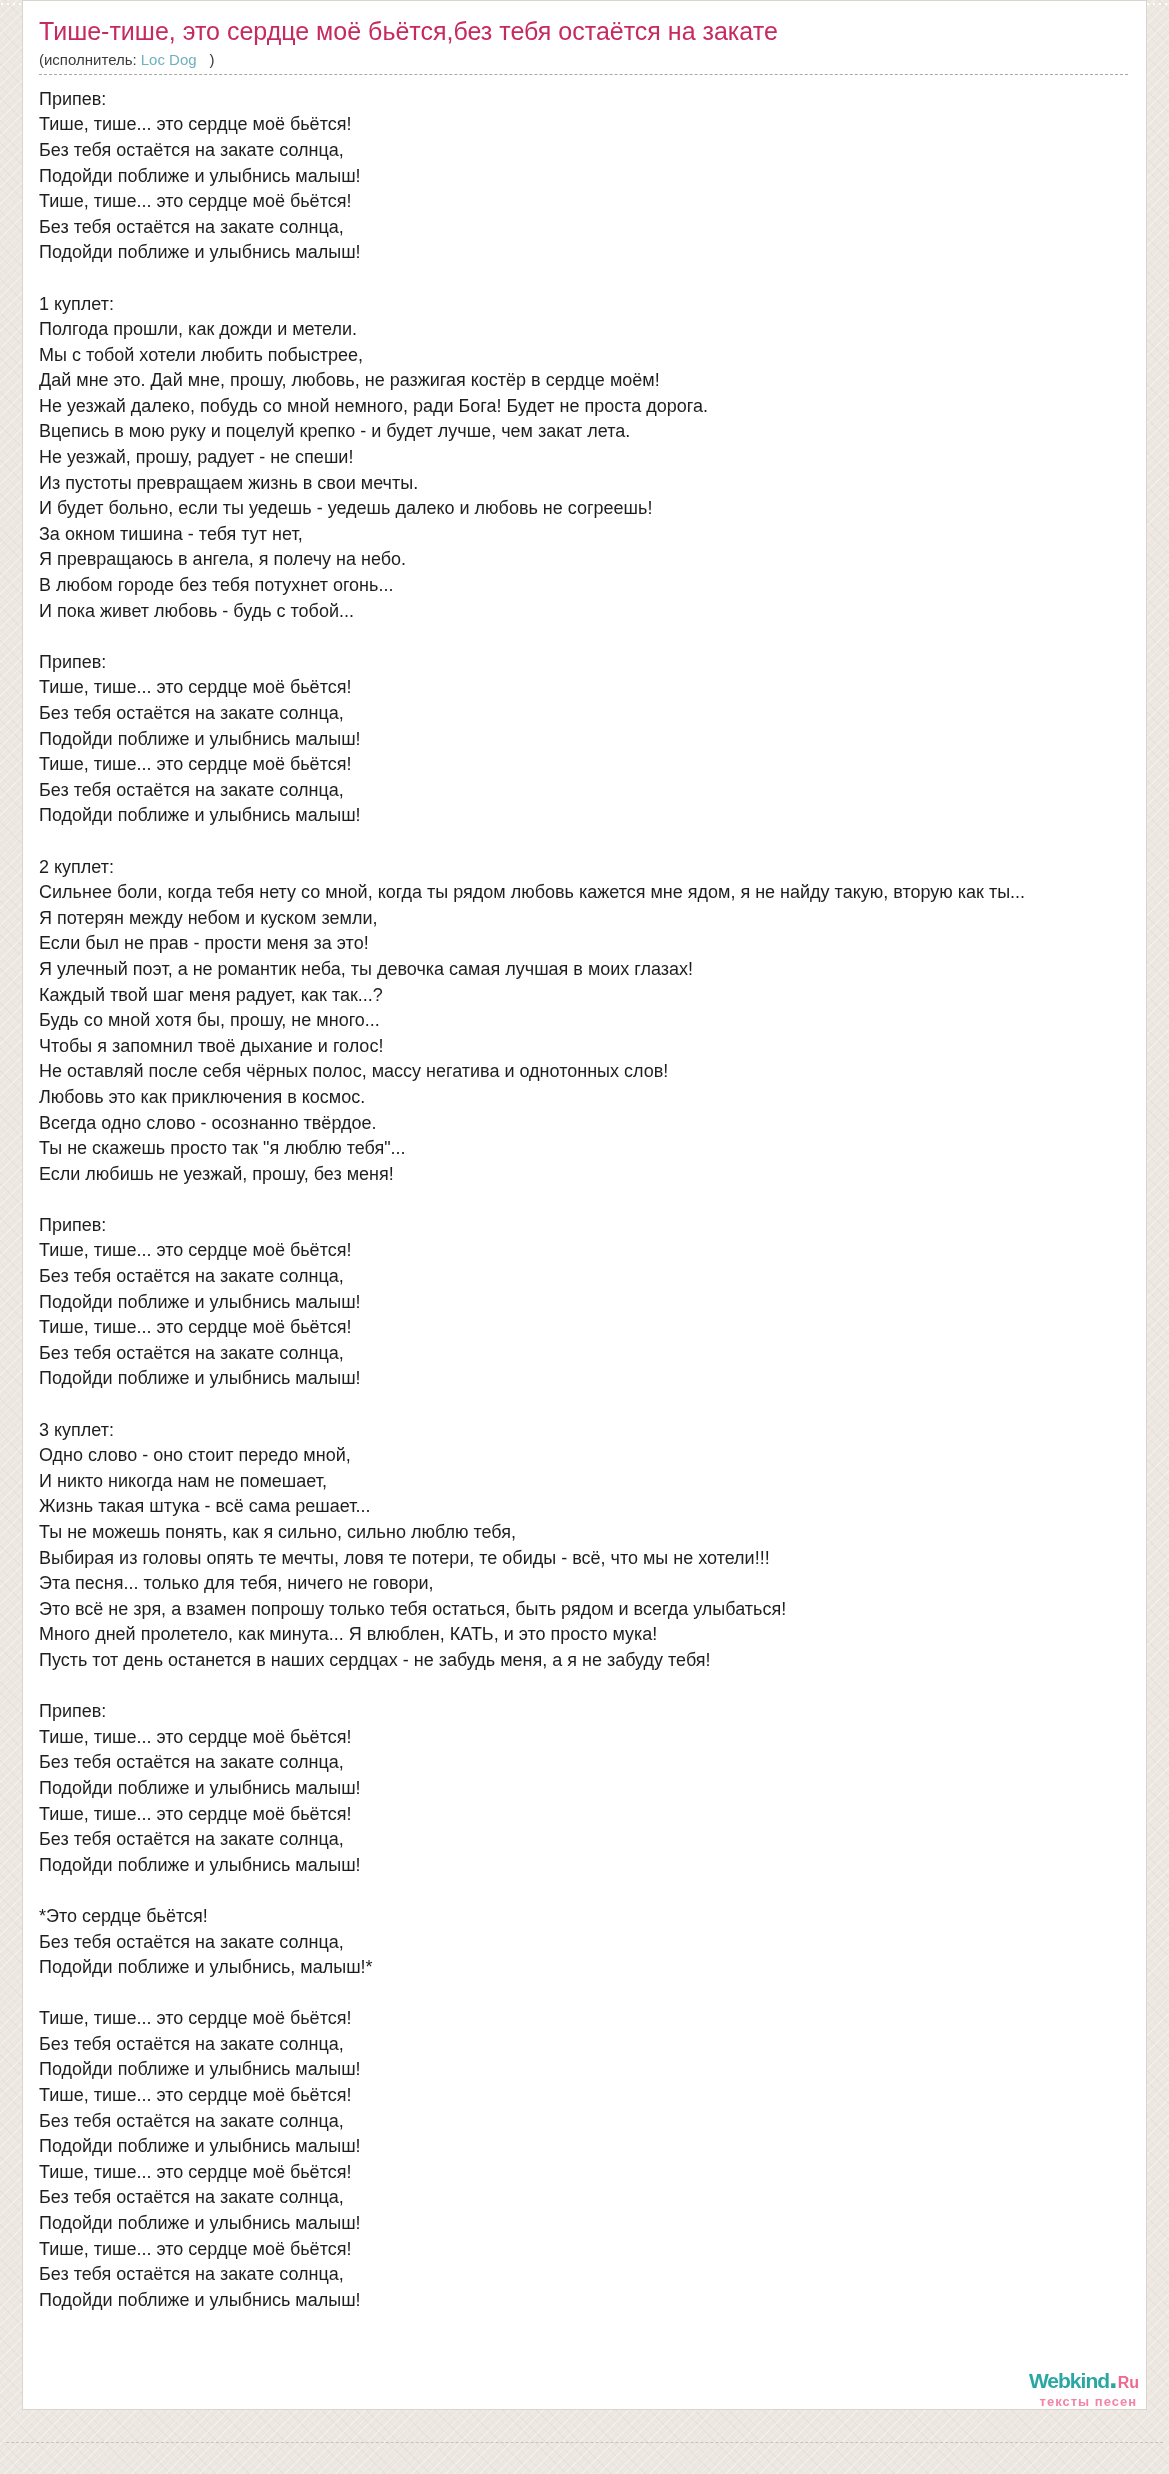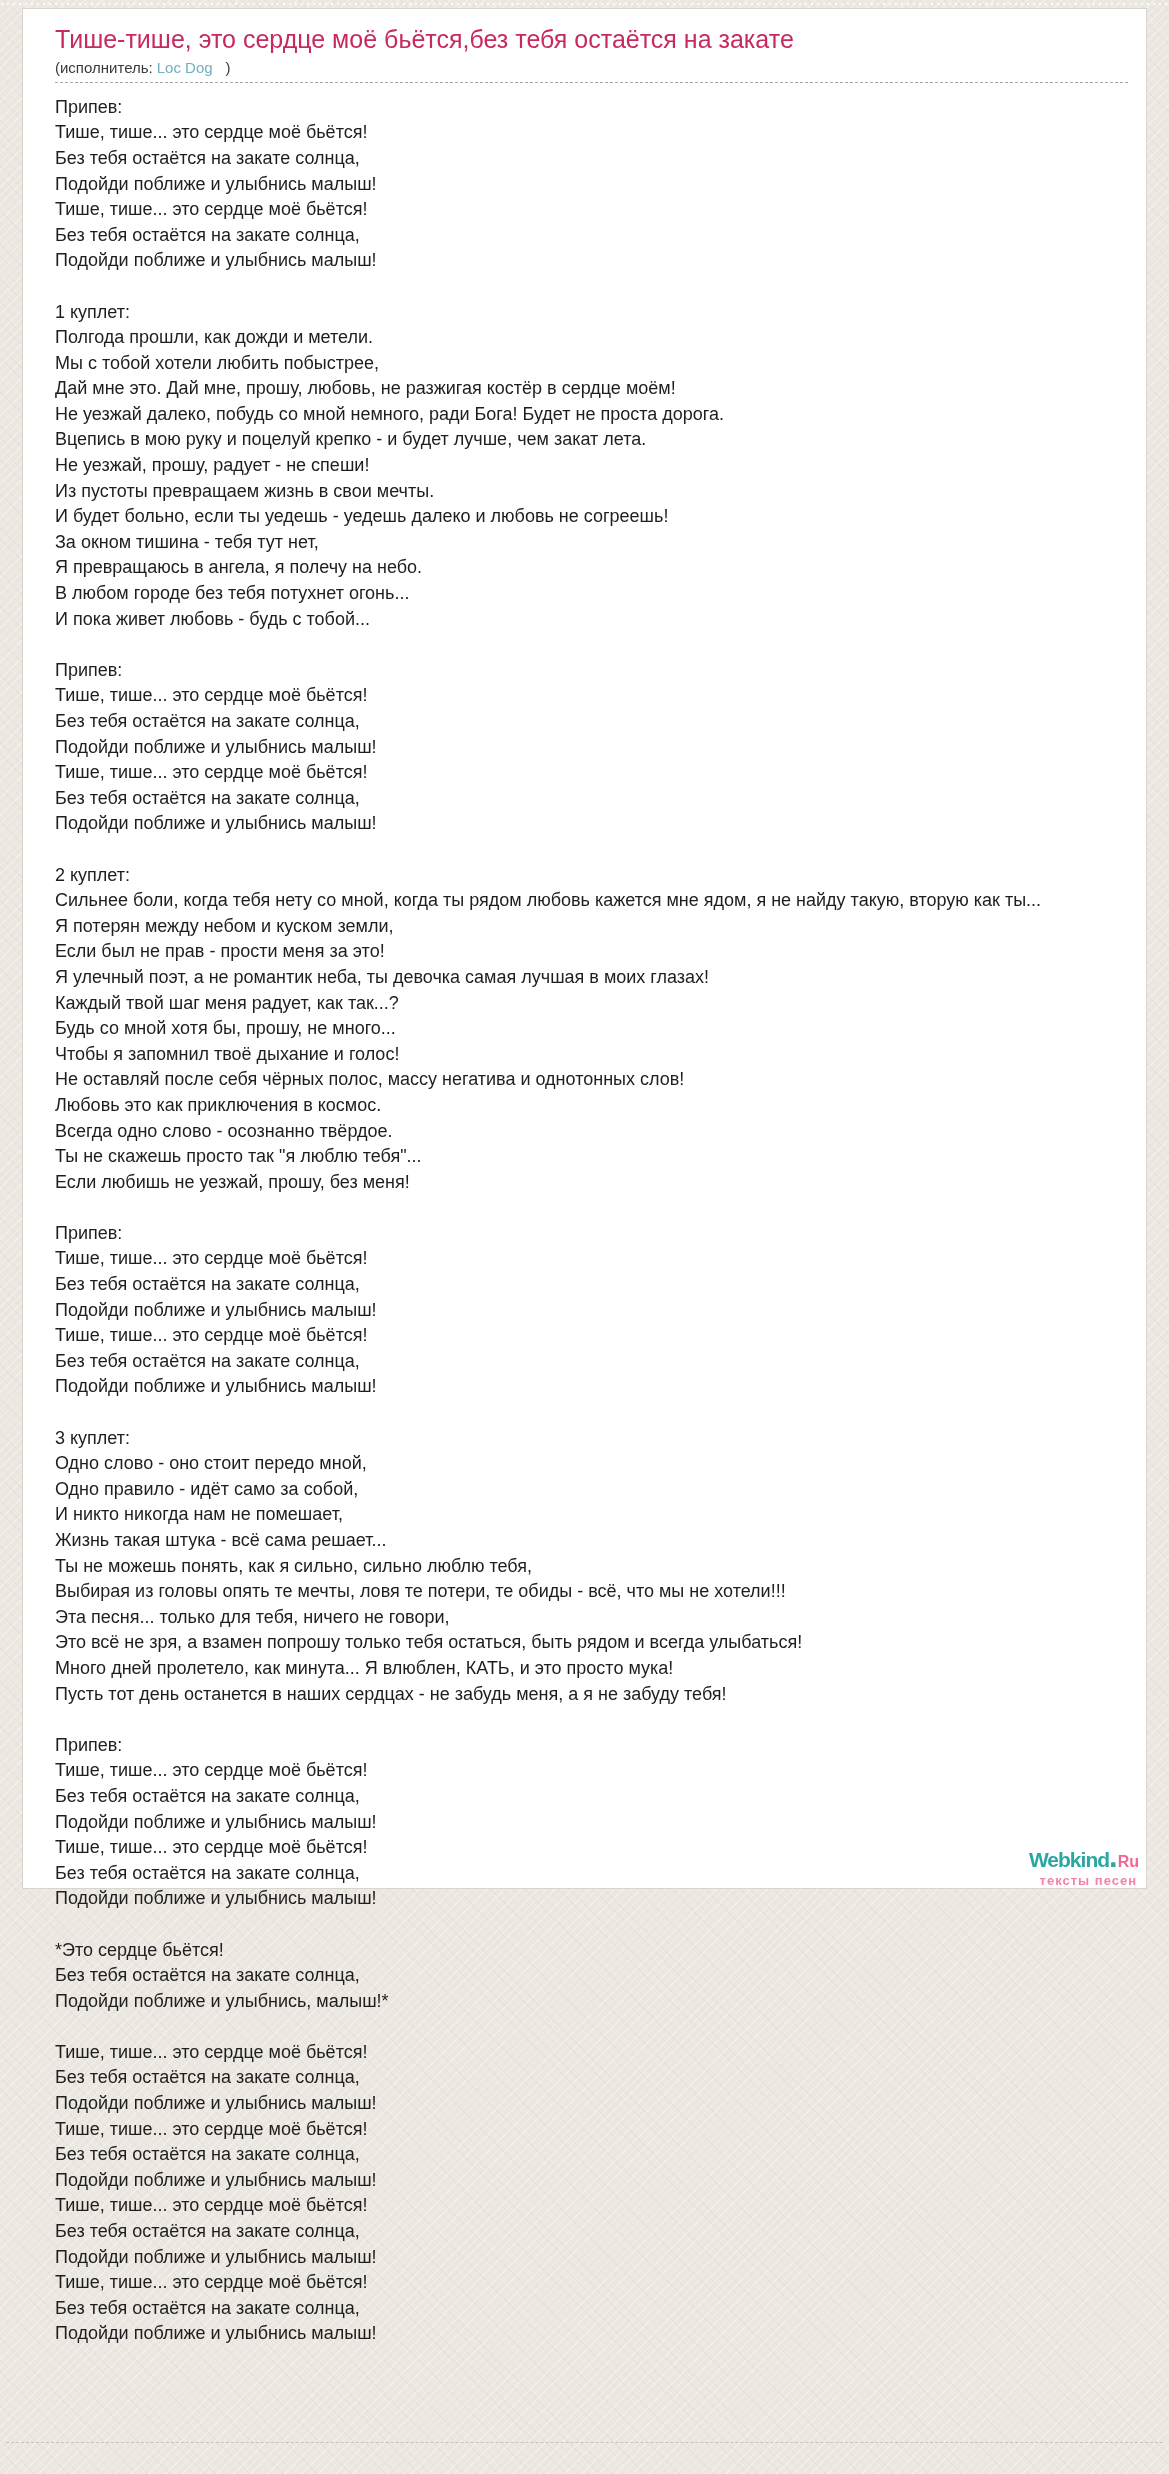--- a/index.html
+++ b/index.html
@@ -19,23 +19,23 @@
       repeating-linear-gradient(135deg, rgba(255,255,255,0.35) 0px, rgba(255,255,255,0.35) 1px, transparent 1px, transparent 6px),
       repeating-linear-gradient(45deg, rgba(178,170,158,0.10) 0px, rgba(178,170,158,0.10) 1px, transparent 1px, transparent 8px);
     font-family:"Liberation Sans", sans-serif;
   }
   .top-dots{
     position:absolute;top:2px;left:0;width:100%;height:4px;
     background-image:radial-gradient(circle at 2px 2px, #ffffff 0 1.2px, transparent 1.3px);
     background-size:6px 4px;opacity:.9;
   }
   .card{
-    position:absolute;left:22px;top:8px;width:1125px;height:1881px;
+    position:absolute;left:22px;top:0;width:1125px;height:2410px;
     background:#ffffff;border:1px solid #DAD5CC;box-sizing:border-box;
-    padding:16px 18px 0 32px;
+    padding:16px 18px 0 16px;
   }
   .song-title{
     margin:0;font-size:25px;font-weight:400;color:var(--title-color);
     line-height:1.15;white-space:nowrap;
   }
   .artist-line{
     margin-top:5px;font-size:15px;color:#3A3A3A;line-height:1.2;
   }
   .artist-link{
     color:var(--artist-link-color);text-decoration:none;margin:0 13px 0 4px;cursor:pointer;
@@ -134,21 +134,20 @@
         <div class="lyric-line">Тише, тише... это сердце моё бьётся!</div>
         <div class="lyric-line">Без тебя остаётся на закате солнца,</div>
         <div class="lyric-line">Подойди поближе и улыбнись малыш!</div>
         <div class="lyric-line">Тише, тише... это сердце моё бьётся!</div>
         <div class="lyric-line">Без тебя остаётся на закате солнца,</div>
         <div class="lyric-line">Подойди поближе и улыбнись малыш!</div>
       </div>
       <div class="lyric-block">
         <div class="lyric-line">3 куплет:</div>
         <div class="lyric-line">Одно слово - оно стоит передо мной,</div>
-        <div class="lyric-line">Одно правило - идёт само за собой,</div>
         <div class="lyric-line">И никто никогда нам не помешает,</div>
         <div class="lyric-line">Жизнь такая штука - всё сама решает...</div>
         <div class="lyric-line">Ты не можешь понять, как я сильно, сильно люблю тебя,</div>
         <div class="lyric-line">Выбирая из головы опять те мечты, ловя те потери, те обиды - всё, что мы не хотели!!!</div>
         <div class="lyric-line">Эта песня... только для тебя, ничего не говори,</div>
         <div class="lyric-line">Это всё не зря, а взамен попрошу только тебя остаться, быть рядом и всегда улыбаться!</div>
         <div class="lyric-line">Много дней пролетело, как минута... Я влюблен, КАТЬ, и это просто мука!</div>
         <div class="lyric-line">Пусть тот день останется в наших сердцах - не забудь меня, а я не забуду тебя!</div>
       </div>
       <div class="lyric-block">

